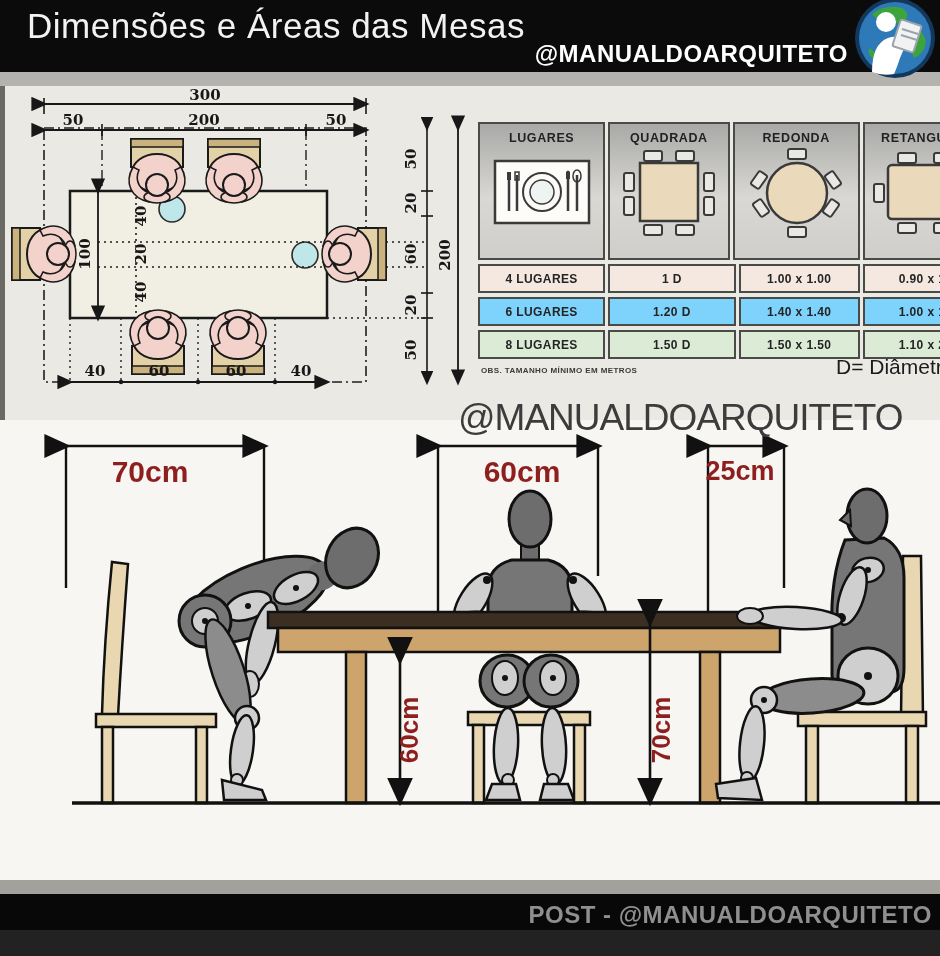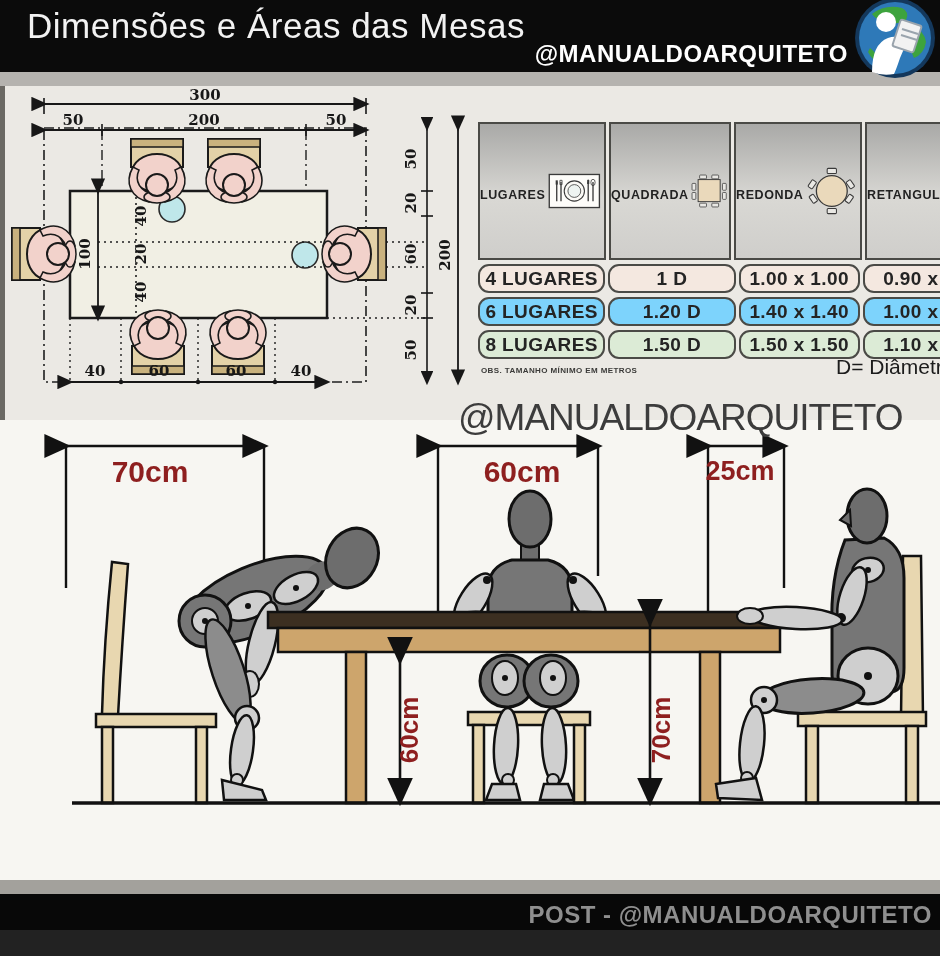--- a/index.html
+++ b/index.html
@@ -15,25 +15,25 @@
   .hdr-strip{position:absolute;left:0;top:72px;width:940px;height:14px;background:#b5b3af;z-index:4;}
   .left-edge{position:absolute;left:0;top:86px;width:5px;height:334px;background:#6b6964;z-index:3;}
   
   .upper-zone{position:absolute;left:0;top:86px;width:940px;height:334px;background:#ebe9e4;}
   .plan-svg{position:absolute;left:6px;top:88px;z-index:2;}
   
   .size-table{position:absolute;left:478px;top:122px;width:462px;height:240px;overflow:hidden;z-index:2;}
   .st-inner{width:514px;}
   .st-head{display:flex;gap:3px;height:138px;}
   .st-cell{box-sizing:border-box;border:2px solid #4a4a46;}
-  .st-hcell{background:linear-gradient(#a9a9a7,#d9d8d4 55%,#cfcecb);display:flex;flex-direction:row;align-items:center;}
+  .st-hcell{background:linear-gradient(#a9a9a7,#d9d8d4 55%,#cfcecb);display:flex;flex-direction:column;align-items:center;}
   .st-hlabel{font-size:12.5px;font-weight:700;color:#222;letter-spacing:.6px;padding-top:7px;}
   .st-row{display:flex;gap:3px;height:29px;margin-top:4px;}
-  .st-dcell{display:flex;align-items:center;justify-content:center;font-size:19px;font-weight:700;
-            color:#242424;letter-spacing:.4px;border-radius:11px;}
+  .st-dcell{display:flex;align-items:center;justify-content:center;font-size:12px;font-weight:700;
+            color:#242424;letter-spacing:.4px;}
   .c1{width:128px;} .c2{width:128px;} .c3{width:122px;} .c4{width:130px;}
   .row1 .st-dcell{background:#f4e8e0;} .row2 .st-dcell{background:#7dd3fc;} .row3 .st-dcell{background:#dcebd6;}
   .st-note{position:absolute;left:481px;top:366px;font-size:8px;font-weight:700;color:#3a3a38;
            letter-spacing:.4px;z-index:2;}
   .st-legend{position:absolute;left:836px;top:355px;font-size:21px;color:#1c1c1c;z-index:2;white-space:nowrap;}
   
   .watermark{position:absolute;left:458px;top:397px;font-size:37px;color:#3c3c3c;letter-spacing:-1px;
              z-index:3;white-space:nowrap;}
   
   .elev-svg{position:absolute;left:0;top:420px;z-index:1;background:#f7f6f2;}

